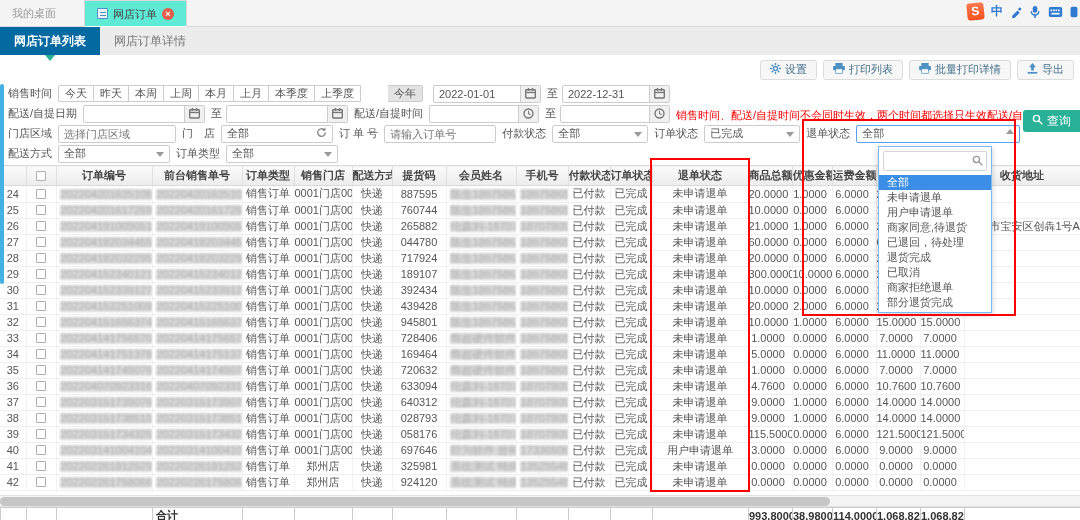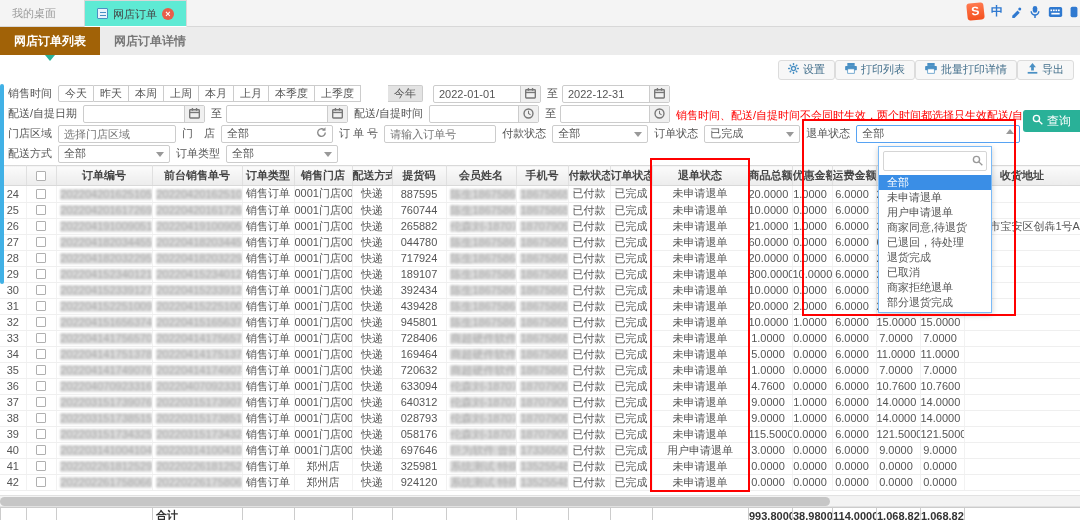--- a/index.html
+++ b/index.html
@@ -17,27 +17,27 @@
   .close-ico { width:12px; height:12px; border-radius:50%; background:#e85d4a; color:#fff; font-size:9px;
                line-height:12px; text-align:center; font-weight:bold; cursor:pointer; }
   .ime { position:absolute; right:0; top:3px; display:flex; align-items:center; gap:7px; padding-right:2px; }
   .ime-logo { display:inline-block; width:17px; height:17px; background:linear-gradient(#ff7a50,#f4511e);
               border-radius:3px; color:#fff; font-weight:bold; font-size:12px; text-align:center; line-height:17px; transform:rotate(-6deg); }
   .ime-mode { color:#2f79d0; font-weight:bold; font-size:12px; }
   .ime svg { display:block; }
 
   
   .subtabs { height:28px; background:#ececec; display:flex; }
-  .stab { padding:0 14px; line-height:28px; color:#777; font-size:12px; cursor:pointer; position:relative;font-weight:bold; }
-  .stab.active { background:#a16207; color:#fff; font-weight:bold; }
+  .stab { padding:0 14px; line-height:28px; color:#777; font-size:12px; cursor:pointer; position:relative; }
+  .stab.active { background:#0369a1; color:#fff; font-weight:bold; }
   .stab .tri { position:absolute; left:50%; margin-left:-5px; top:28px; width:0; height:0;
                border:5px solid transparent; border-top:6px solid #29b198; z-index:6; }
 
   
-  .toolbar { height:26px; display:flex; justify-content:flex-end; align-items:center; padding:3px 6px 0 3px; }
+  .toolbar { height:26px; display:flex; justify-content:flex-end; align-items:center; gap:6px; padding:3px 6px 0 3px; }
   .tbtn { height:20px; display:inline-flex; align-items:center; gap:4px; padding:0 9px; background:#f7f7f7;
           border:1px solid #dcdcdc; border-radius:3px; color:#44708c; font-size:11px; cursor:pointer; }
   .tbtn svg { color:#4a90c4; }
 
   
   .filters { position:relative; padding:3px 12px 0 8px; }
   .frow { display:flex; align-items:center; height:19px; margin-bottom:1px; }
   .flabel { color:#555; margin-right:6px; white-space:pre; }
   .qbtns { display:flex; margin-right:10px; }
   .qbtn { border:1px solid #ccc; border-left:none; padding:0 6px; line-height:15px; height:17px; background:#fff; color:#555; cursor:pointer; }

